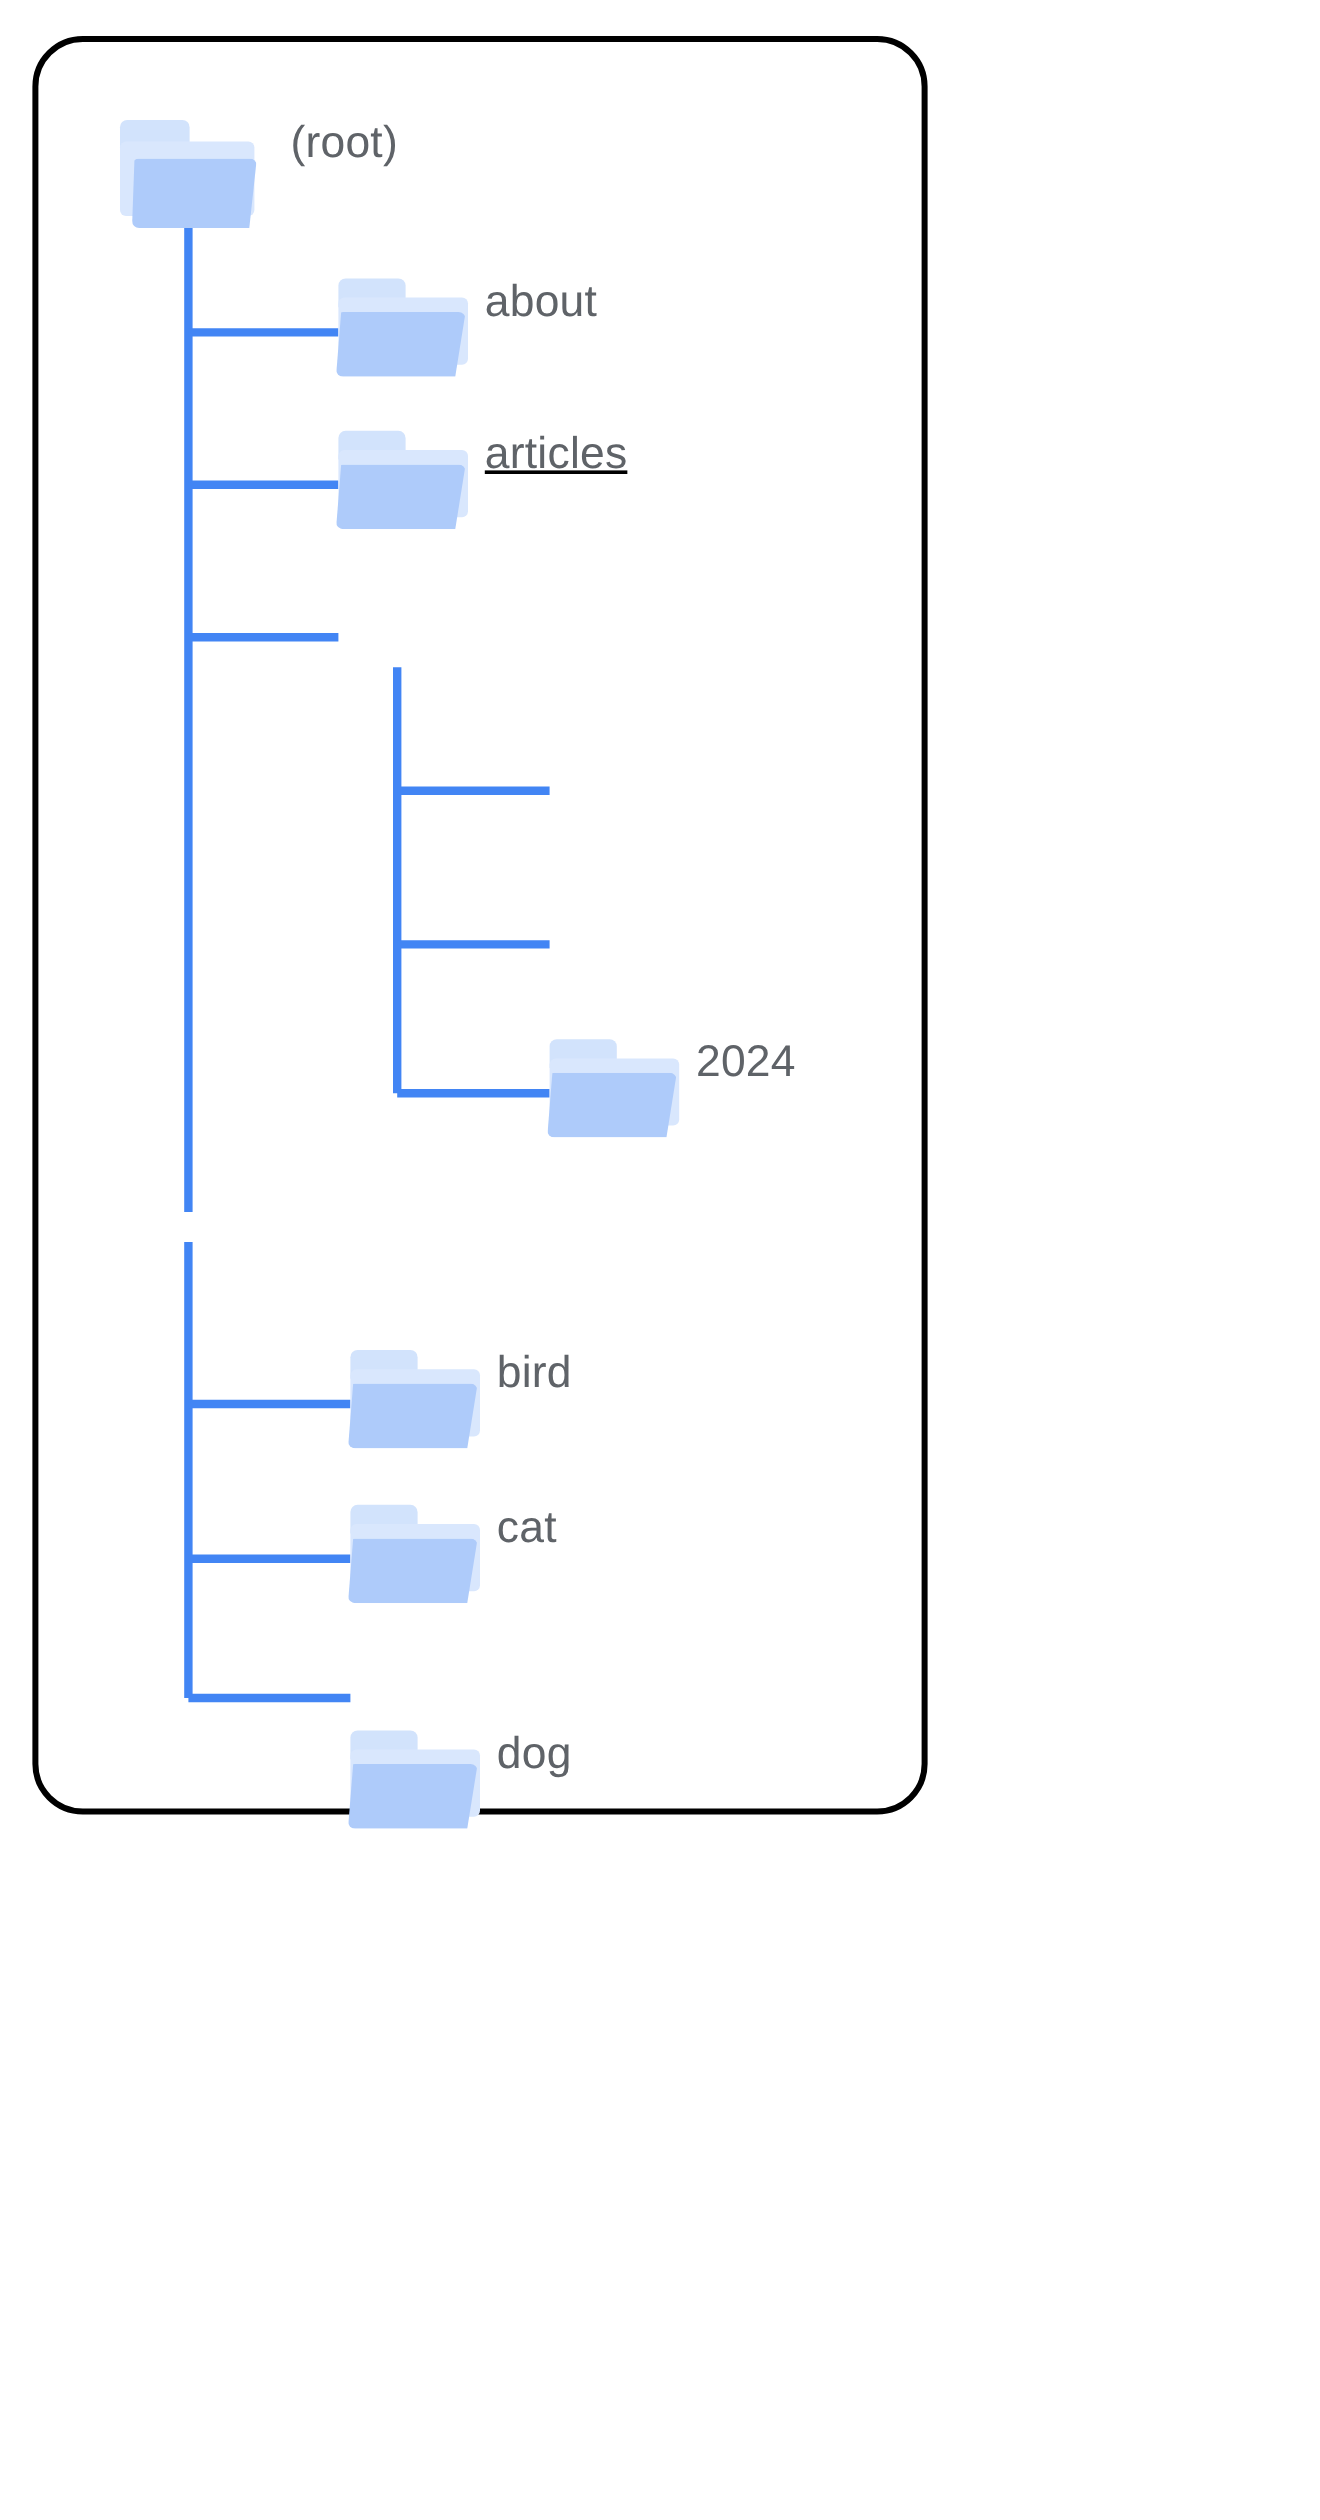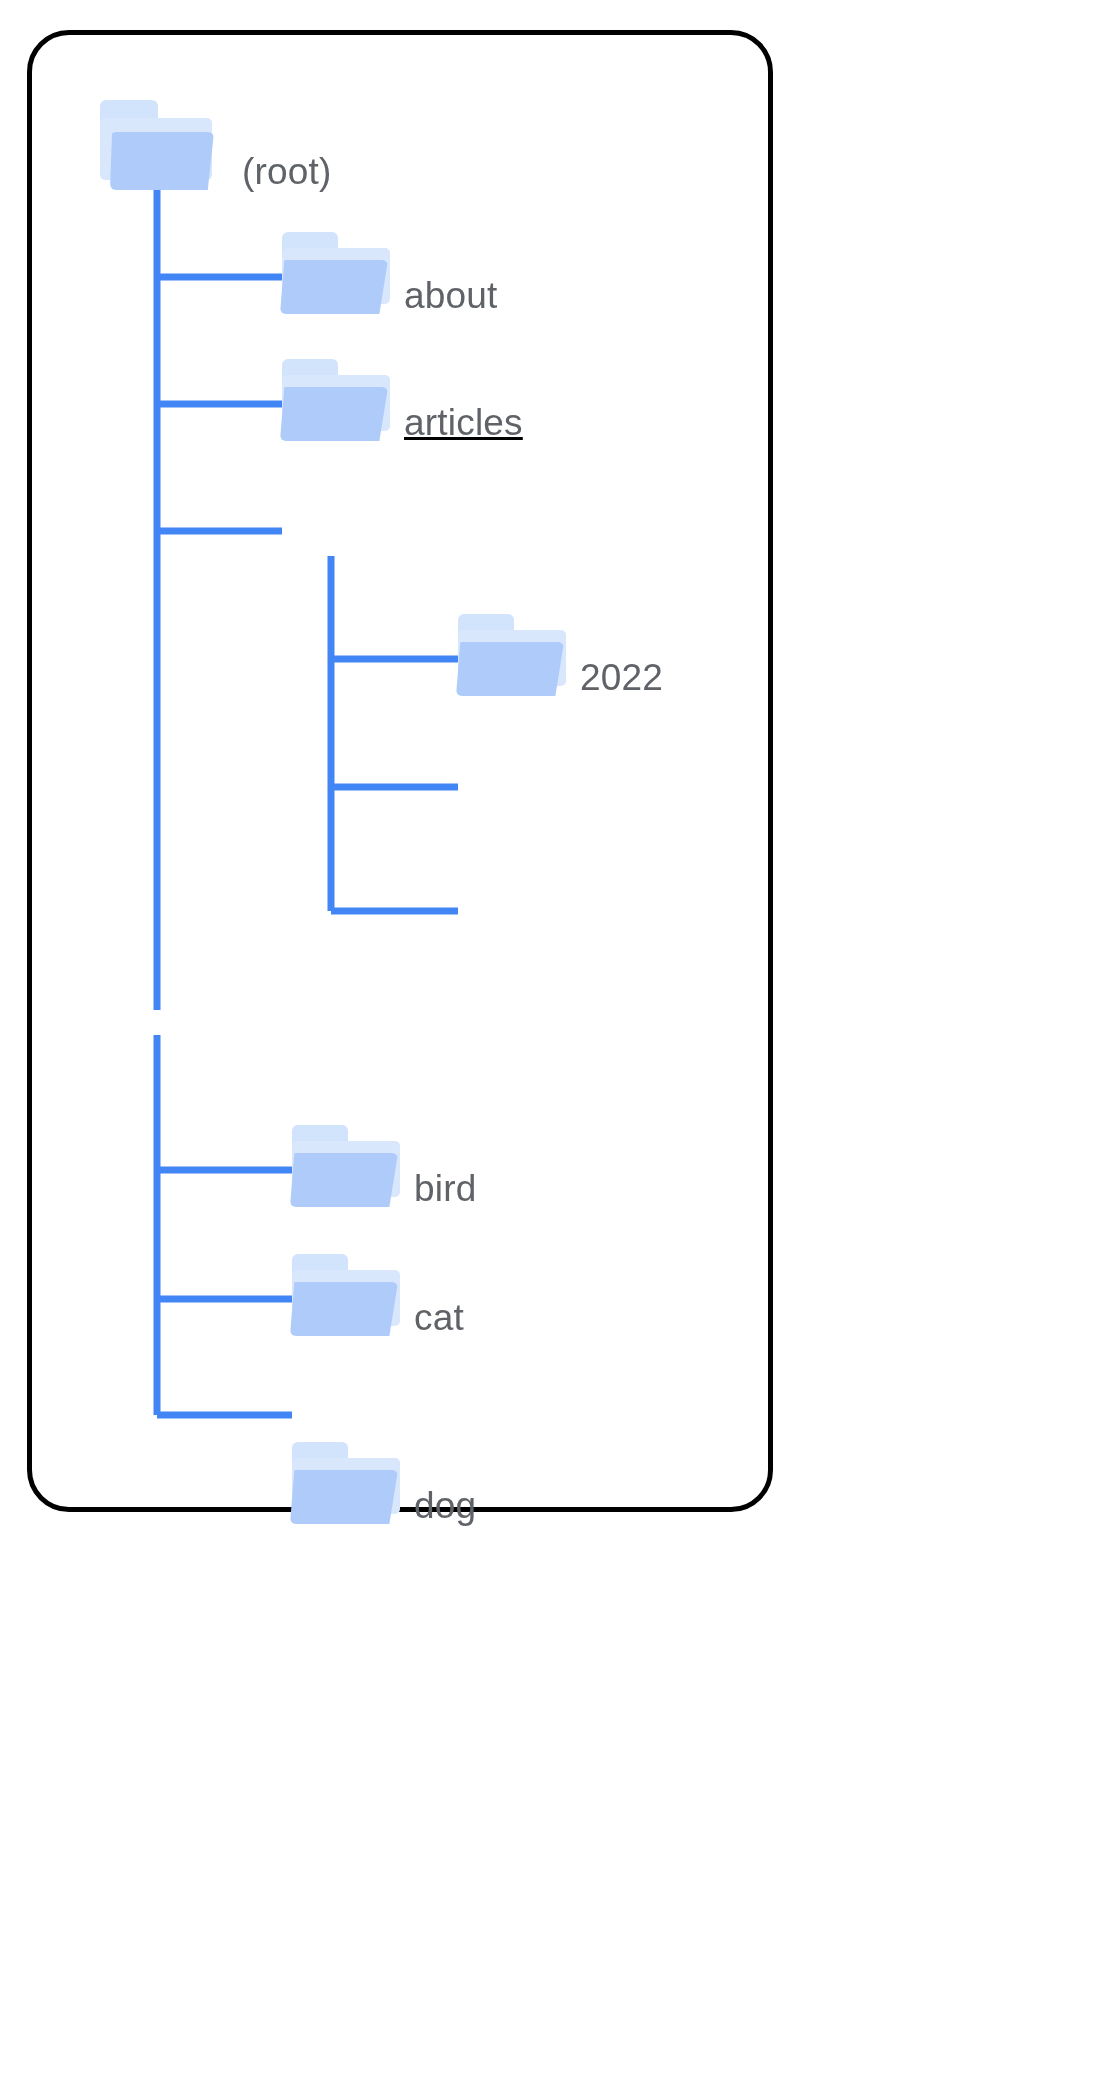--- a/index.html
+++ b/index.html
@@ -19,21 +19,21 @@
     border:5px solid #000000;
     border-radius:42px;
     background:transparent;
     box-sizing:border-box;
   }
 
   
   .wires{position:absolute;left:0;top:0;width:1100px;height:2100px;pointer-events:none;}
 
   
-  .node{position:absolute;display:flex;align-items:flex-end;}
+  .node{position:absolute;display:flex;align-items:flex-start;}
 
   
   .folder{position:relative;flex:0 0 auto;}
   .folder .tab{
     position:absolute;
     background:#D2E3FC;
     border-radius:6px 6px 0 0;
   }
   .folder .back{
     position:absolute;
@@ -128,30 +128,30 @@
   <div class="node sz-md" style="left:276px;top:359px;text-decoration:underline;">
     <span class="folder">
       <span class="tab"></span>
         <span class="back"></span>
         <span class="front"></span>
     </span>
     <span class="label">articles</span>
   </div>
 
 
-  <div class="node sz-md" style="left:452px;top:614px;">
+
+
+  <div class="node sz-md" style="left:452px;top:866px;">
     <span class="folder">
       <span class="tab"></span>
         <span class="back"></span>
         <span class="front"></span>
     </span>
-    <span class="label">2022</span>
+    <span class="label">2024</span>
   </div>
-
-
 
 
   <div class="node sz-md" style="left:286px;top:1254px;">
     <span class="folder">
       <span class="tab"></span>
         <span class="back"></span>
         <span class="front"></span>
     </span>
     <span class="label">cat</span>
   </div>

